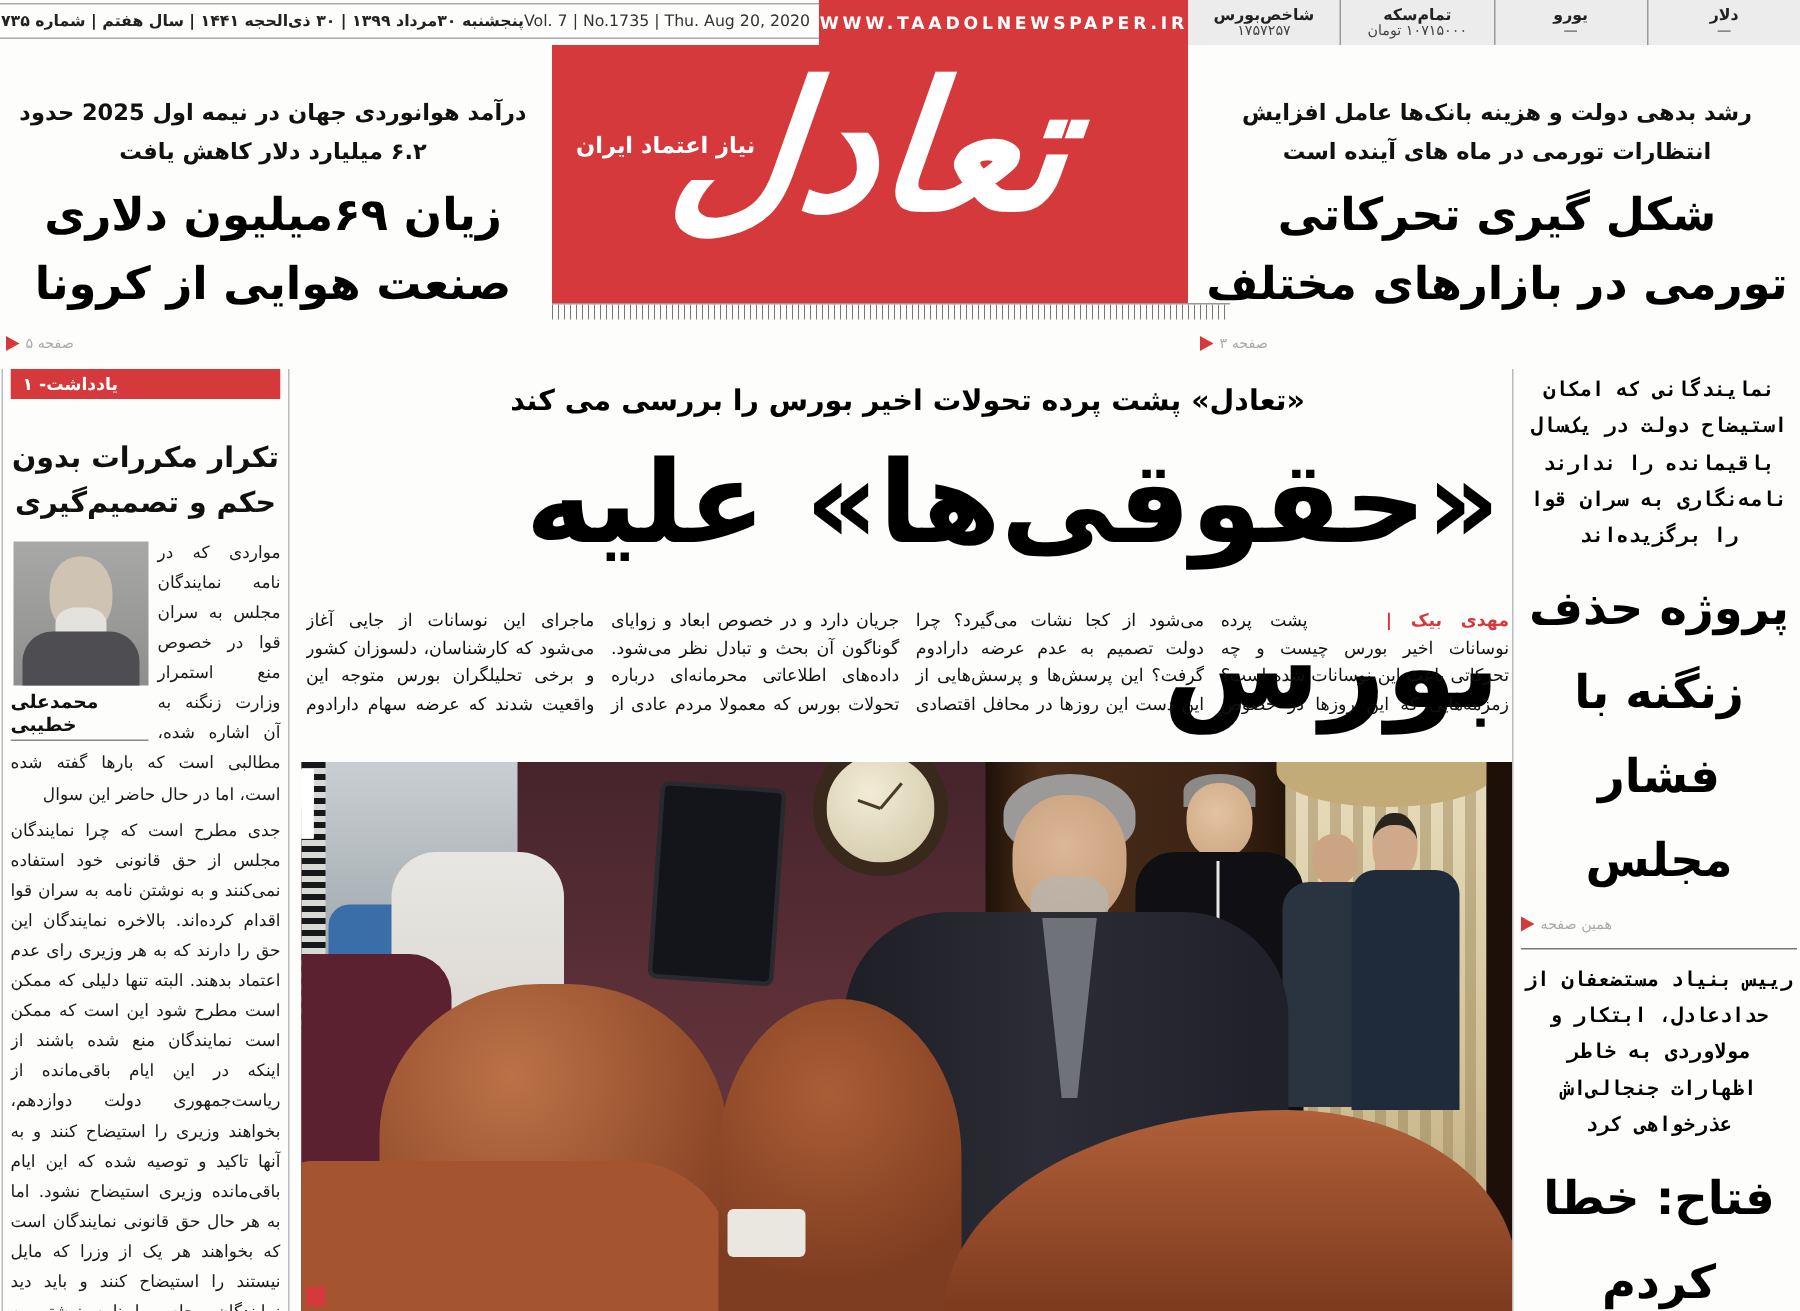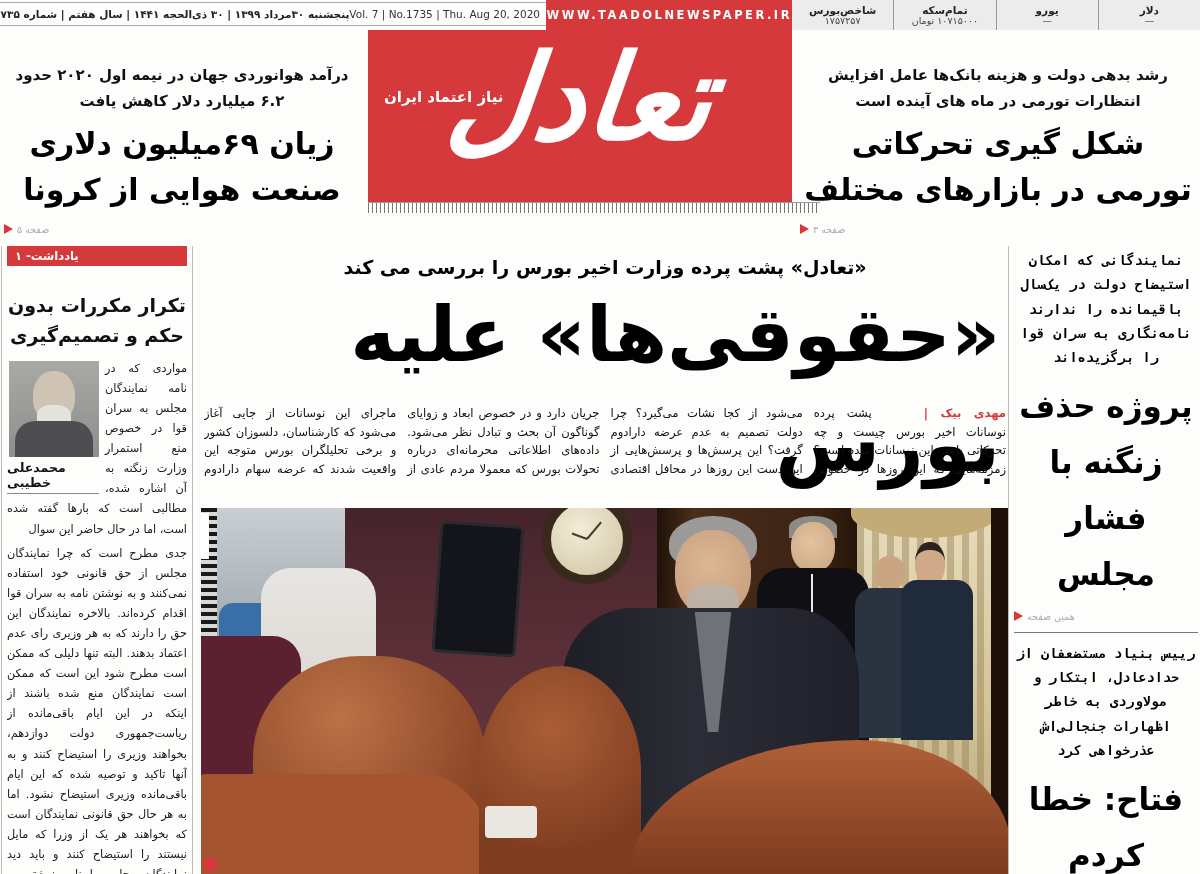--- a/index.html
+++ b/index.html
@@ -154,42 +154,42 @@
     </div>
   </div>
 
   <div class="abs masthead">
     <div class="m-logo">تعادل</div>
     <div class="m-tagline">نیاز اعتماد ایران</div>
   </div>
   <div class="abs ruler"></div>
 
   <div class="abs top-block top-left-block">
-    <div class="tb-kicker">درآمد هوانوردی جهان در نیمه اول ۲۰۲۰ حدود ۶.۲ میلیارد دلار کاهش یافت</div>
+    <div class="tb-kicker">درآمد هوانوردی جهان در نیمه اول 2025 حدود ۶.۲ میلیارد دلار کاهش یافت</div>
     <div class="tb-headline">زیان ۶۹میلیون دلاری صنعت هوایی از کرونا</div>
     <div class="marker" style="justify-content:flex-end;margin-top:10px;">
       <span>صفحه ۵</span>
       <span class="tri"></span>
     </div>
   </div>
 
   <div class="abs top-block top-right-block">
     <div class="tb-kicker">رشد بدهی دولت و هزینه بانک‌ها عامل افزایش انتظارات تورمی در ماه های آینده است</div>
     <div class="tb-headline">شکل گیری تحرکاتی تورمی در بازارهای مختلف</div>
     <div class="marker" style="justify-content:flex-end;margin-top:10px;">
       <span>صفحه ۳</span>
       <span class="tri"></span>
     </div>
   </div>
 
   <div class="abs v-rule" style="left:1px;"></div>
   <div class="abs v-rule" style="left:192px;"></div>
   <div class="abs v-rule" style="left:1008px;"></div>
 
-  <div class="abs main-kicker">«تعادل» پشت پرده وزارت اخیر بورس را بررسی می کند</div>
+  <div class="abs main-kicker">«تعادل» پشت پرده تحولات اخیر بورس را بررسی می کند</div>
   <div class="abs main-headline">«حقوقی‌ها» علیه بورس</div>
   <div class="abs lead">
     <div class="lead-col">
       <span class="lead-author">مهدی بیک |</span>
       <span>پشت پرده نوسانات اخیر بورس چیست و چه تحرکاتی باعث این نوسانات شده است؟ زمزمه‌هایی که این روزها در خصوص رویارویی حقوقی‌های بورس و نهادهای اجرایی در خصوص عرضه سهام دارادوم شنیده</span>
     </div>
     <div class="lead-col">می‌شود از کجا نشات می‌گیرد؟ چرا دولت تصمیم به عدم عرضه دارادوم گرفت؟ این پرسش‌ها و پرسش‌هایی از این دست این روزها در محافل اقتصادی و گعده‌های کارشناسی و حتی در جمع‌های مردم و کوچه و بازار</div>
     <div class="lead-col">جریان دارد و در خصوص ابعاد و زوایای گوناگون آن بحث و تبادل نظر می‌شود. داده‌های اطلاعاتی محرمانه‌ای درباره تحولات بورس که معمولا مردم عادی از آنها باخبر نمی‌شوند و در سطوح بالای معاملاتی بورس جریان دارد</div>
     <div class="lead-col">
       <span>ماجرای این نوسانات از جایی آغاز می‌شود که کارشناسان، دلسوزان کشور و برخی تحلیلگران بورس متوجه این واقعیت شدند که عرضه سهام دارادوم ممکن است مشکلاتی برای سهام‌های خرد ایجاد کندو...</span>

